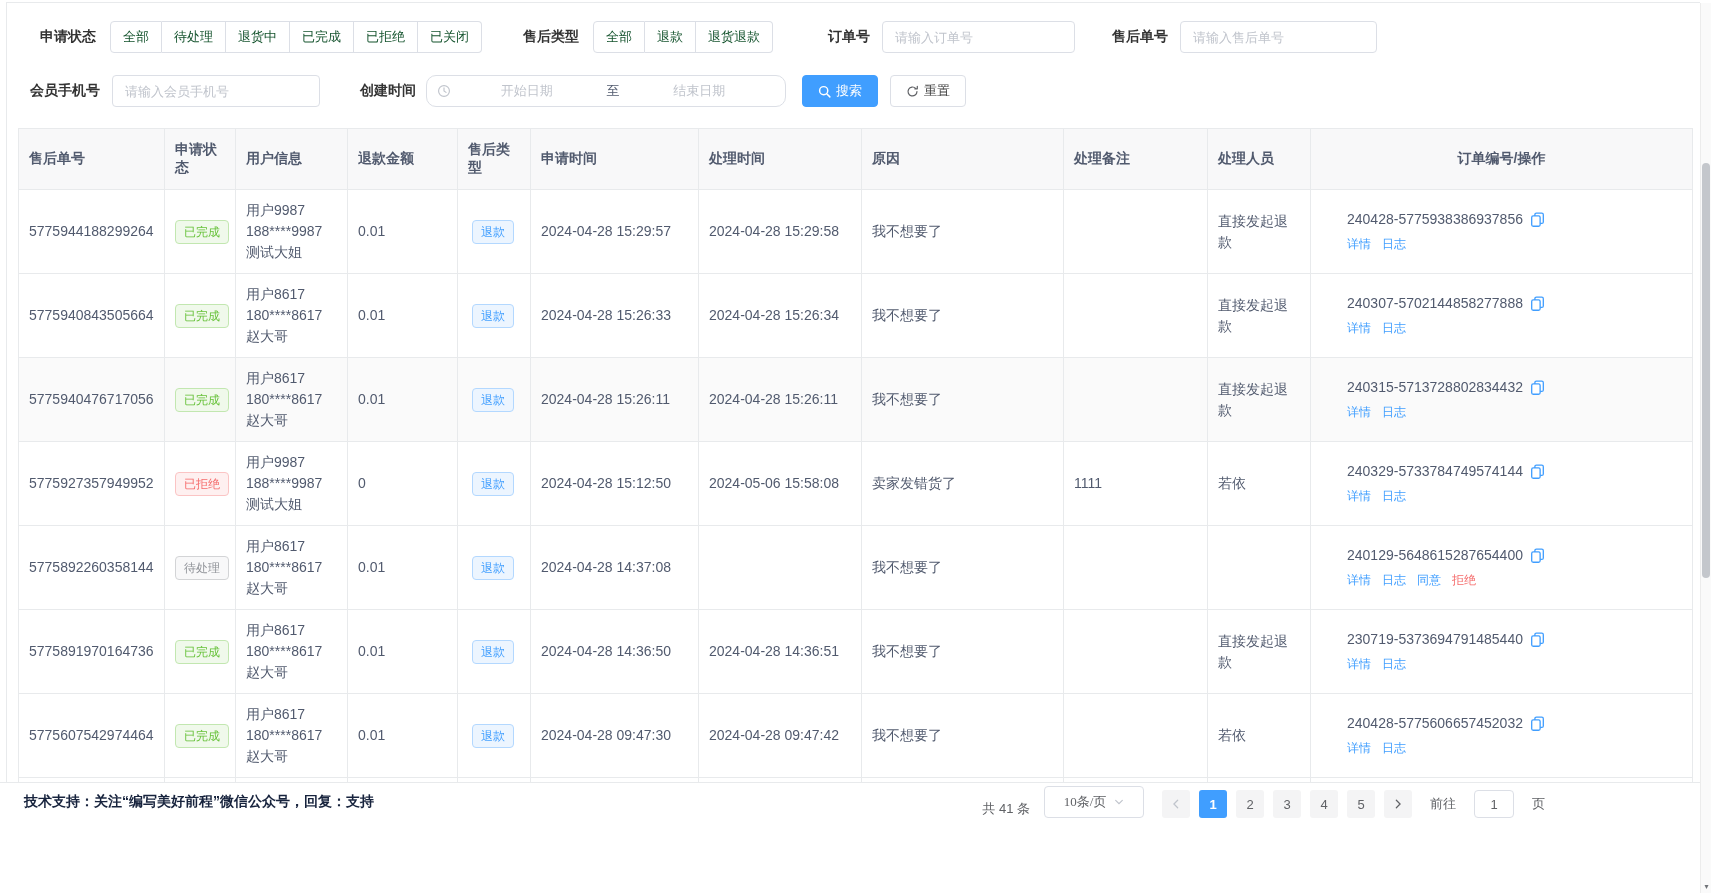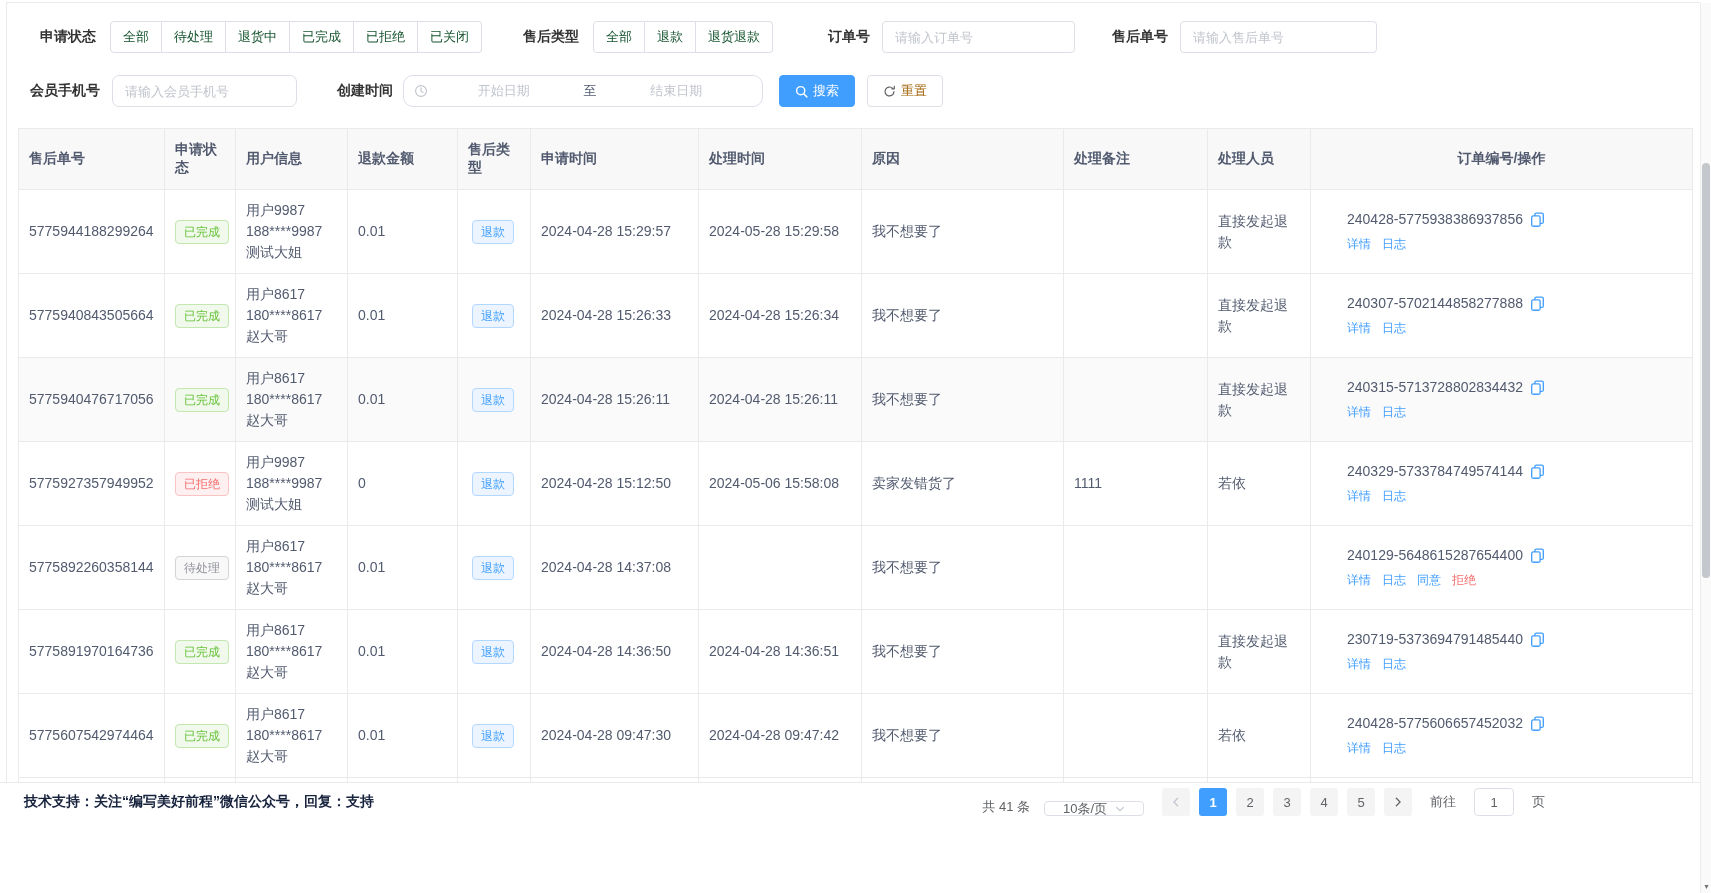--- a/index.html
+++ b/index.html
@@ -34,21 +34,21 @@
   .tinput::placeholder { color:#c0c4cc; }
   .daterange {
     margin-left:10px; width:360px; height:32px; border:1px solid #dcdfe6; border-radius:10px;
     display:flex; align-items:center; padding:0 10px; background:#fff; cursor:pointer;
   }
   .daterange .ph { flex:1; text-align:center; font-size:13px; color:#c0c4cc; }
   .daterange .sep { font-size:13px; color:#515a6e; padding:0 4px; }
   .btn { height:32px; border-radius:4px; font-size:13px; display:flex; align-items:center;
          gap:5px; padding:0 15px; cursor:pointer; font-family:inherit; }
   .btn-primary { background:#409eff; border:1px solid #409eff; color:#fff; margin-left:16px; }
-  .btn-plain { background:#fff; border:1px solid #dcdfe6; color:#a16207; margin-left:12px; }
+  .btn-plain { background:#fff; border:1px solid #dcdfe6; color:#404040; margin-left:12px; }
 
   
   .table-wrap { position:absolute; top:128px; left:18px; width:1675px; height:654px; overflow:hidden; }
   table { width:100%; border-collapse:collapse; table-layout:fixed; background:#fff; }
   th {
     background:#f8f8f9; border:1px solid #e8eaec; padding:12px 10px;
     font-size:14px; font-weight:bold; color:#515a6e; text-align:left;
   }
   th.center { text-align:center; }
   td {
@@ -74,22 +74,22 @@
 
   
   .footer {
     position:absolute; top:782px; left:0; width:1711px; height:39px; background:#fff;
     border-top:1px solid #e8eaec; display:flex; align-items:center; z-index:6;
   }
   .support { margin-left:24px; font-size:14px; font-weight:bold; color:#17233d; }
   .pagination { margin-left:auto; margin-right:166px; display:flex; align-items:flex-end; font-size:13px; color:#606266; }
   .pg-total { margin-right:14px; }
   .pg-select {
-    width:100px; height:15px; border:1px solid #dcdfe6; border-radius:4px;
-    display:flex; align-items:center; justify-content:center; gap:8px; cursor:pointer; background:#fff;
+    width:100px; height:32px; border:1px solid #dcdfe6; border-radius:4px;
+    display:flex; align-items:center; justify-content:center; gap:8px; cursor:pointer; background:#fff;font-family:Liberation Serif, serif;
   }
   .pg-btn {
     width:28px; height:28px; margin-left:9px; background:#f4f4f5; border-radius:3px;
     display:flex; align-items:center; justify-content:center; cursor:pointer;
     font-size:13px; color:#606266; user-select:none;
   }
   .pg-btn.active { background:#409eff; color:#fff; font-weight:bold; }
   .pg-prev { margin-left:18px; }
   .pg-goto { margin-left:18px; display:flex; align-items:center; gap:18px; }
   .pg-goto input {
@@ -125,21 +125,21 @@
     <button>退货退款</button>
   </div>
   <span class="flabel" style="margin-left:55px">订单号</span>
   <input class="tinput" style="margin-left: 12px; width: 193px;" placeholder="请输入订单号">
   <span class="flabel" style="margin-left:37px">售后单号</span>
   <input class="tinput" style="margin-left: 12px; width: 197px;" placeholder="请输入售后单号">
 </div>
 
 <div class="filter-row r2">
   <span class="flabel">会员手机号</span>
-  <input class="tinput" style="margin-left: 12px; width: 185px; border-radius: 7px;" placeholder="请输入会员手机号">
+  <input class="tinput" style="margin-left: 12px; width: 208px;" placeholder="请输入会员手机号">
   <span class="flabel" style="margin-left:40px">创建时间</span>
   <div class="daterange">
     <span style="display:inline-flex">
       <svg width="14" height="14" viewBox="0 0 16 16" fill="none">
           <circle cx="8" cy="8" r="6.2" stroke="#c0c4cc" stroke-width="1.3"></circle>
           <path d="M8 4.5V8l2.3 1.6" stroke="#c0c4cc" stroke-width="1.3" stroke-linecap="round"></path>
         </svg>
     </span>
     <span class="ph">开始日期</span>
     <span class="sep">至</span>
@@ -200,21 +200,21 @@
           <td>5775944188299264</td>
           <td><span class="tag tag-success">已完成</span></td>
           <td>
             <div>用户9987</div>
             <div>188****9987</div>
             <div>测试大姐</div>
           </td>
           <td>0.01</td>
           <td class="type-cell"><span class="tag tag-type">退款</span></td>
           <td>2024-04-28 15:29:57</td>
-          <td>2024-05-28 15:29:58</td>
+          <td>2024-04-28 15:29:58</td>
           <td>我不想要了</td>
           <td></td>
           <td>直接发起退款</td>
           <td class="order-cell">
             <div class="order-line">
               <span class="num">240428-5775938386937856</span>
               <span class="copy">
                 <svg width="15" height="15" viewBox="0 0 16 16" fill="none">
                   <rect x="5.2" y="1.2" width="9" height="11" rx="1.6" fill="#fff" stroke="#409EFF" stroke-width="1.4"></rect>
                   <rect x="1.8" y="4.2" width="9" height="11" rx="1.6" fill="#fff" stroke="#409EFF" stroke-width="1.4"></rect>

